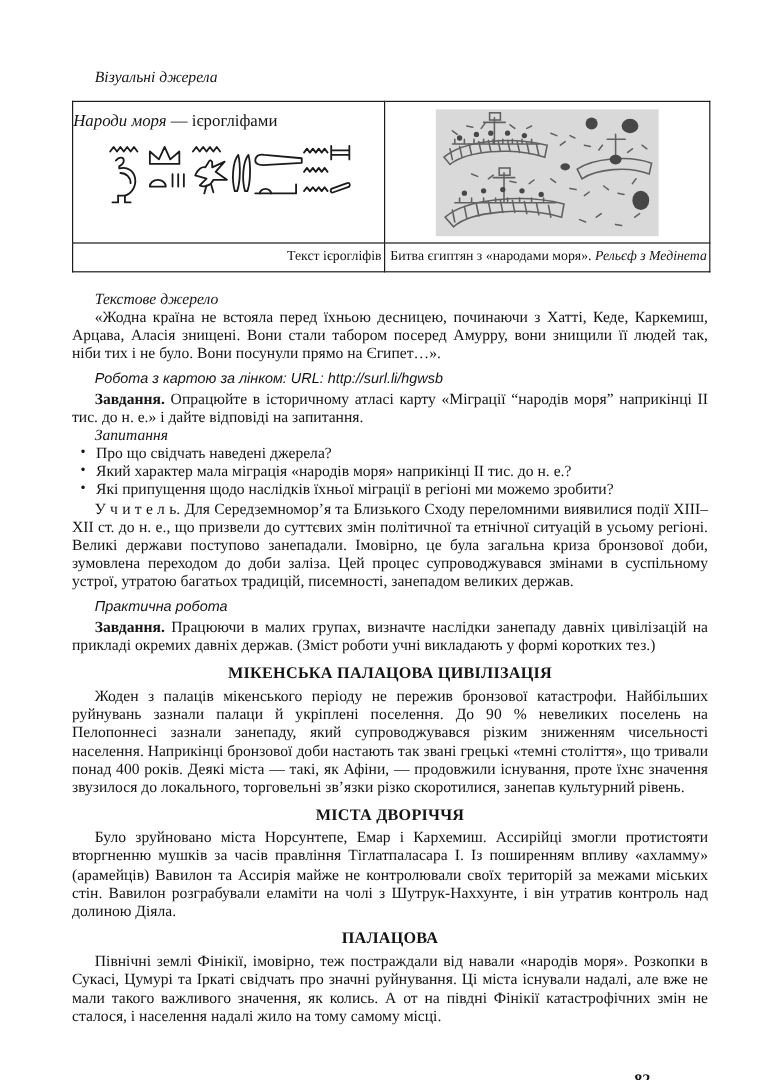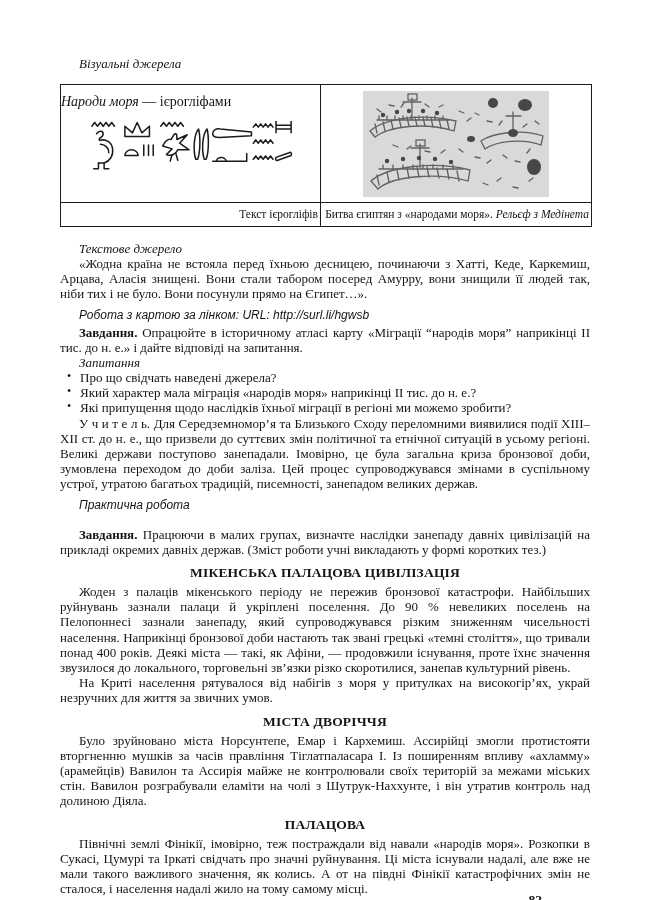--- a/index.html
+++ b/index.html
@@ -138,25 +138,24 @@
   <div class="ihead">Запитання</div>
   <div class="qlist">
     <div class="qitem"><span class="bullet">•</span><span>Про що свідчать наведені джерела?</span></div>
     <div class="qitem"><span class="bullet">•</span><span>Який характер мала міграція «народів моря» наприкінці II тис. до н. е.?</span></div>
     <div class="qitem"><span class="bullet">•</span><span>Які припущення щодо наслідків їхньої міграції в регіоні ми можемо зробити?</span></div>
   </div>
 
   <p class="par"><span>У ч и т е л ь.</span><span> Для Середземномор’я та Близького Сходу переломними виявилися події XIII–XII ст. до н. е., що призвели до суттєвих змін політичної та етнічної ситуацій в усьому регіоні. Великі держави поступово занепадали. Імовірно, це була загальна криза бронзової доби, зумовлена переходом до доби заліза. Цей процес супроводжувався змінами в суспільному устрої, утратою багатьох традицій, писемності, занепадом великих держав.</span></p>
 
   <div class="sans-note">Практична робота</div>
-  <p class="par" style="margin-top:14px;"><span class="b">Завдання.</span><span> Працюючи в малих групах, визначте наслідки занепаду давніх цивілізацій на прикладі окремих давніх держав. (Зміст роботи учні викладають у формі коротких тез.)</span></p>
+  <p class="par" style="margin-top:2px;"><span class="b">Завдання.</span><span> Працюючи в малих групах, визначте наслідки занепаду давніх цивілізацій на прикладі окремих давніх держав. (Зміст роботи учні викладають у формі коротких тез.)</span></p>
 
   <h2 class="sec">МІКЕНСЬКА ПАЛАЦОВА ЦИВІЛІЗАЦІЯ</h2>
   <p class="par">Жоден з палаців мікенського періоду не пережив бронзової катастрофи. Найбільших руйнувань зазнали палаци й укріплені поселення. До 90 % невеликих поселень на Пелопоннесі зазнали занепаду, який супроводжувався різким зниженням чисельності населення. Наприкінці бронзової доби настають так звані грецькі «темні століття», що тривали понад 400 років. Деякі міста — такі, як Афіни, — продовжили існування, проте їхнє значення звузилося до локального, торговельні зв’язки різко скоротилися, занепав культурний рівень.</p>
-  <p class="par">На Криті населення рятувалося від набігів з моря у притулках на високогір’ях, украй незручних для життя за звичних умов.</p>
 
   <h2 class="sec">МІСТА ДВОРІЧЧЯ</h2>
   <p class="par">Було зруйновано міста Норсунтепе, Емар і Кархемиш. Ассирійці змогли протистояти вторгненню мушків за часів правління Тіглатпаласара I. Із поширенням впливу «ахламму» (арамейців) Вавилон та Ассирія майже не контролювали своїх територій за межами міських стін. Вавилон розграбували еламіти на чолі з Шутрук-Наххунте, і він утратив контроль над долиною Діяла.</p>
 
   <h2 class="sec">ПАЛАЦОВА</h2>
   <p class="par">Північні землі Фінікії, імовірно, теж постраждали від навали «народів моря». Розкопки в Сукасі, Цумурі та Іркаті свідчать про значні руйнування. Ці міста існували надалі, але вже не мали такого важливого значення, як колись. А от на півдні Фінікії катастрофічних змін не сталося, і населення надалі жило на тому самому місці.</p>
 
   <div class="pageno">82</div>
 </div>
 

